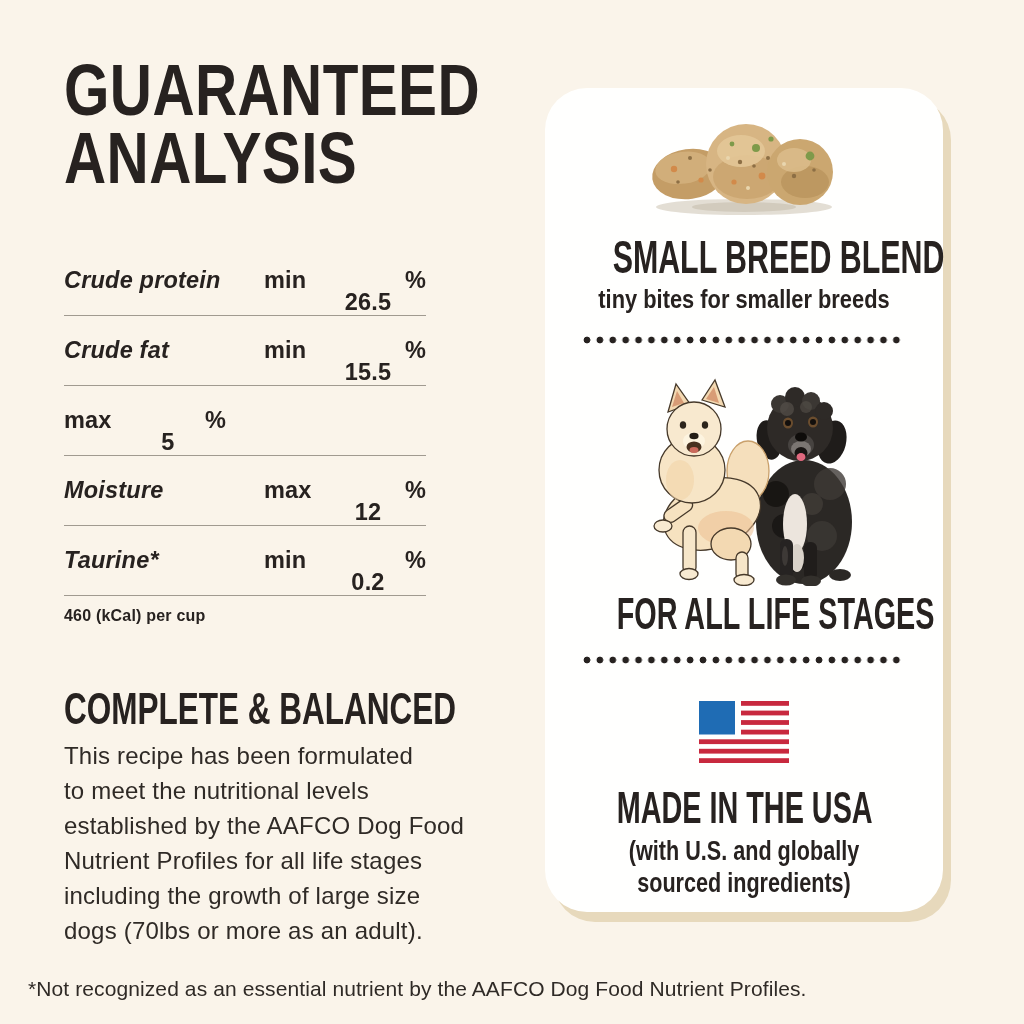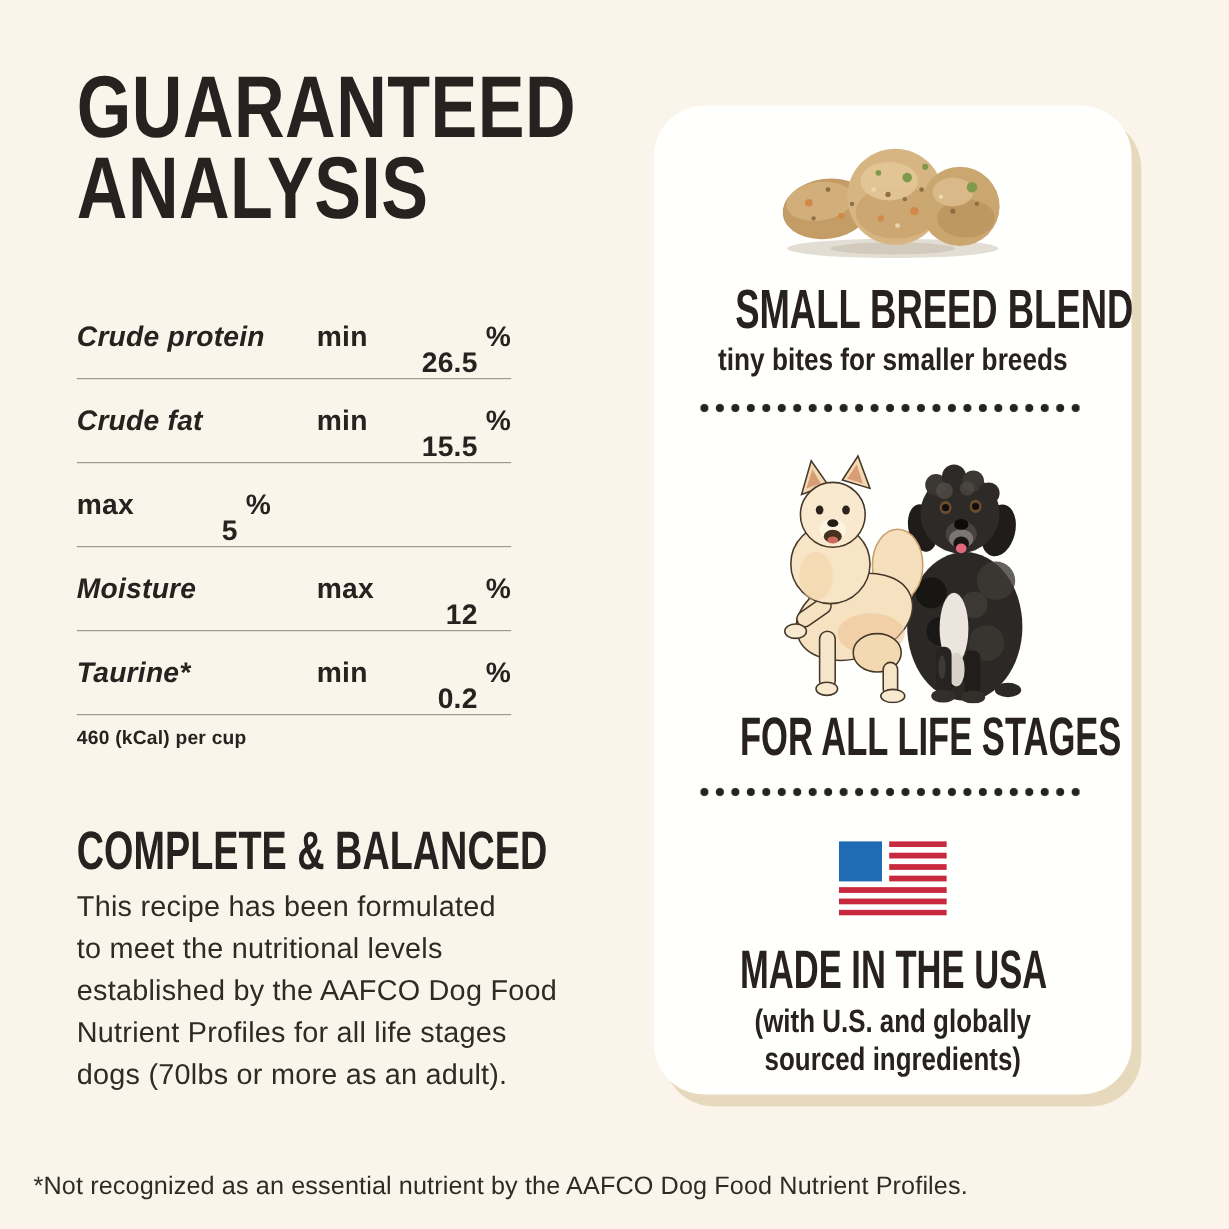--- a/index.html
+++ b/index.html
@@ -19,21 +19,21 @@
     white-space:nowrap;
   }
   .ga-table{left:64px;top:246px;width:362px;}
   .ga-row{
     height:69px;display:flex;align-items:center;
     border-bottom:1px solid #a09a90;
     font-size:23.5px;font-weight:bold;letter-spacing:.2px;
   }
   .ga-row .lbl{flex:1;text-align:left;font-style:italic;}
   .ga-row .basis{width:74px;text-align:left;}
-  .ga-row .val{width:60px;text-align:right;margin-top:44px;}
+  .ga-row .val{width:60px;text-align:center;margin-top:44px;}
   .ga-row .unit{width:28px;text-align:right;}
   .ga-cal{left:64px;top:607px;font-size:16px;font-weight:bold;letter-spacing:.2px;}
 
   .cb-head{
     left:64px;top:686px;
     font-size:45px;line-height:45px;font-weight:bold;
     transform:scaleX(.70);transform-origin:0 0;white-space:nowrap;
   }
   .cb-body{left:64px;top:738px;font-size:24px;line-height:35px;letter-spacing:.2px;color:#2f2a26;white-space:nowrap;}
 
@@ -111,20 +111,21 @@
 
 <div class="abs ga-cal">460 (kCal) per cup</div>
 
 <div class="abs cb-head">COMPLETE &amp; BALANCED</div>
 
 <div class="abs cb-body">
   <div>This recipe has been formulated</div>
   <div>to meet the nutritional levels</div>
   <div>established by the AAFCO Dog Food</div>
   <div>Nutrient Profiles for all life stages</div>
+  <div>including the growth of large size</div>
   <div>dogs (70lbs or more as an adult).</div>
 </div>
 
 <div class="abs footnote">*Not recognized as an essential nutrient by the AAFCO Dog Food Nutrient Profiles.</div>
 
 <div class="abs card">
 
   <svg class="abs kibble" width="200" height="104" viewBox="0 0 200 104">
     <ellipse cx="100" cy="93" rx="88" ry="8" fill="#dcd6c9" opacity="0.8"></ellipse>
     <ellipse cx="100" cy="93" rx="52" ry="5" fill="#c6bead" opacity="0.6"></ellipse>

